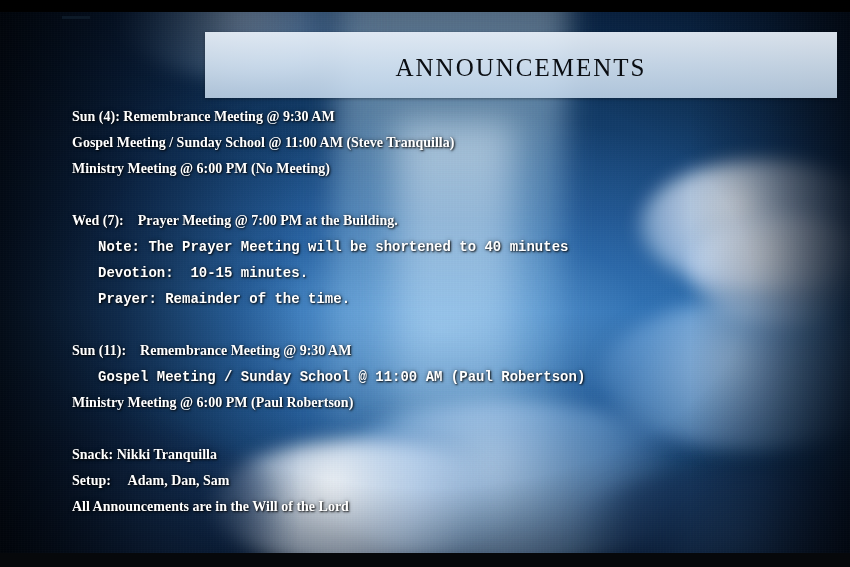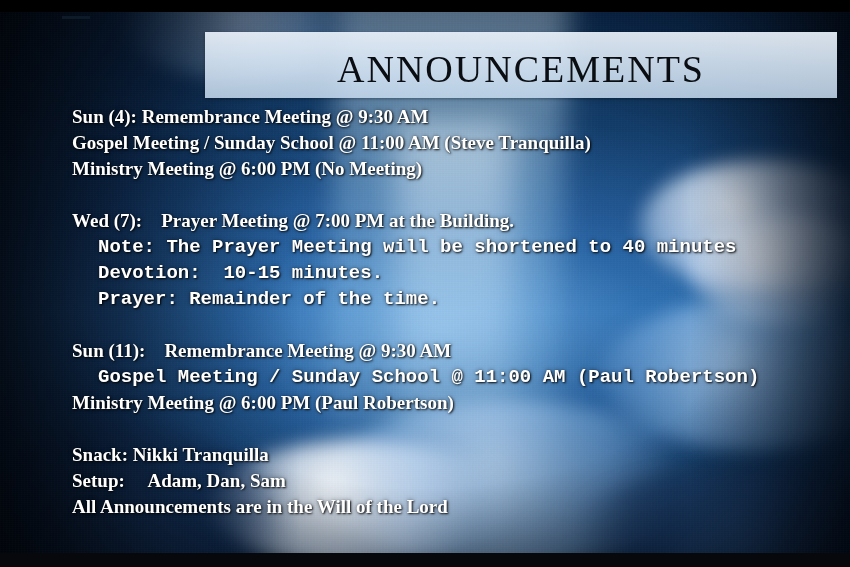--- a/index.html
+++ b/index.html
@@ -105,36 +105,36 @@
     box-shadow: 0 1px 3px rgba(0,0,0,0.35);
   }
   .title-text {
     position: absolute;
     left: 205px; top: 30px;
     width: 632px; height: 68px;
     display: flex;
     align-items: center;
     justify-content: center;
     font-family: "Liberation Serif", "DejaVu Serif", serif;
-    font-size: 54px;
+    font-size: 36px;
     letter-spacing: 2px;
     color: #0a0d12;
     font-variant: small-caps;
     text-transform: lowercase;
     white-space: nowrap;
   }
 
   
   .body-text {
     position: absolute;
     left: 72px; top: 104px;
     width: 760px;
     color: #ffffff;
     font-weight: bold;
-    font-size: 19px;
+    font-size: 14px;
     line-height: 26px;
     text-shadow: 1px 1px 2px rgba(0,0,0,0.85), 0 0 4px rgba(0,0,0,0.5);
     white-space: pre;
   }
   .line { height: 26px; }
   .line.blank { height: 26px; }
   .indent-1 { padding-left: 26px; font-family: Liberation Mono, monospace; }
 </style>
 </head>
 <body>

